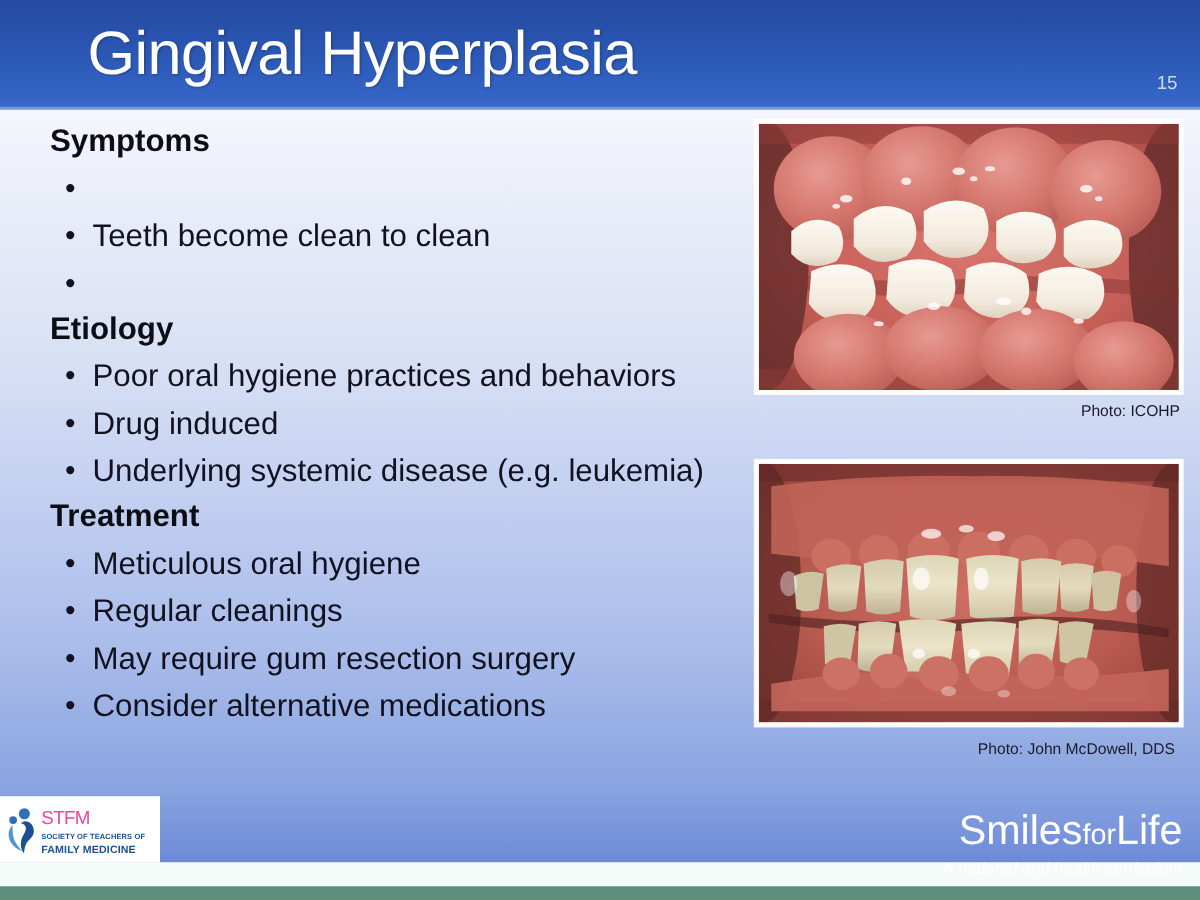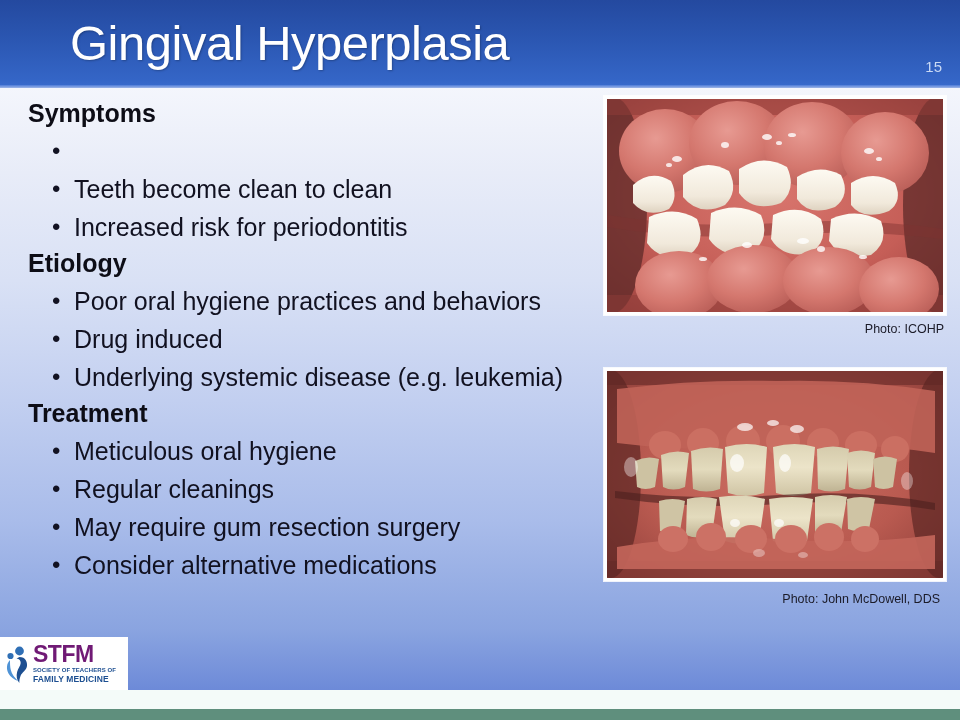--- a/index.html
+++ b/index.html
@@ -99,21 +99,21 @@
   .content {
     position: absolute;
     left: 0;
     top: 96px;
     width: 600px;
   }
   .sec-head {
     font-size: 25px;
     font-weight: bold;
     color: #0d0d16;
-    margin: 0 0 2px 28px;
+    margin: 0 0 2px 40px;
     line-height: 34px;
   }
   .bullet-row {
     display: flex;
     align-items: flex-start;
     margin: 0 0 0 52px;
     max-width: 545px;
   }
   .bullet-dot {
     flex: 0 0 auto;
@@ -164,23 +164,23 @@
     height: 53px;
     background: #ffffff;
     display: flex;
     align-items: center;
     padding-left: 5px;
     box-sizing: border-box;
   }
   .stfm-mark { flex: 0 0 auto; width: 26px; height: 38px; position: relative; }
   .stfm-text { margin-left: 2px; }
   .stfm-word {
-    font-size: 23px;
-    font-weight: bold;
-    color: #701a75;
+    font-size: 15px;
+    font-weight: normal;
+    color: #ec4899;
     letter-spacing: -0.5px;
     line-height: 22px;
     font-family: "Liberation Sans", sans-serif;
   }
   .stfm-sub1 {
     font-size: 6px;
     font-weight: bold;
     color: #1d4f91;
     letter-spacing: 0.1px;
     line-height: 8px;
@@ -237,21 +237,20 @@
     <div class="sec-head">Symptoms</div>
     <div class="bullet-row">
       <span class="bullet-dot">•</span>
     </div>
     <div class="bullet-row">
       <span class="bullet-dot">•</span>
       <span class="bullet-text">Teeth become clean to clean</span>
     </div>
     <div class="bullet-row">
       <span class="bullet-dot">•</span>
-      <span class="bullet-text">Increased risk for periodontitis</span>
     </div>
 
     <div class="sec-head">Etiology</div>
     <div class="bullet-row">
       <span class="bullet-dot">•</span>
       <span class="bullet-text">Poor oral hygiene practices and behaviors</span>
     </div>
     <div class="bullet-row">
       <span class="bullet-dot">•</span>
       <span class="bullet-text">Drug induced</span>
@@ -447,14 +446,18 @@
         <path d="M5 15 c-3.5 3.5 -4 9 -1.5 13.5 c2 3.6 5.6 6 9.5 7.5 c-3.5 -3.5 -6.2 -7 -7.2 -11 c-0.8 -3.4 -0.8 -6.8 -0.8 -10 z" fill="#4f93d6"></path>
       </svg>
     </span>
     <span class="stfm-text">
       <span class="stfm-word">STFM</span>
       <span class="stfm-sub1" style="display:block">SOCIETY OF TEACHERS OF</span>
       <span class="stfm-sub2" style="display:block">FAMILY MEDICINE</span>
     </span>
   </div>
 
+  <div class="sfl">
+    <div class="sfl-main"><span>Smiles</span><span class="small">for</span><span>Life</span></div>
+    <div class="sfl-tag">A national oral health curriculum</div>
+  </div>
 
 </div>
 
 </body></html>

